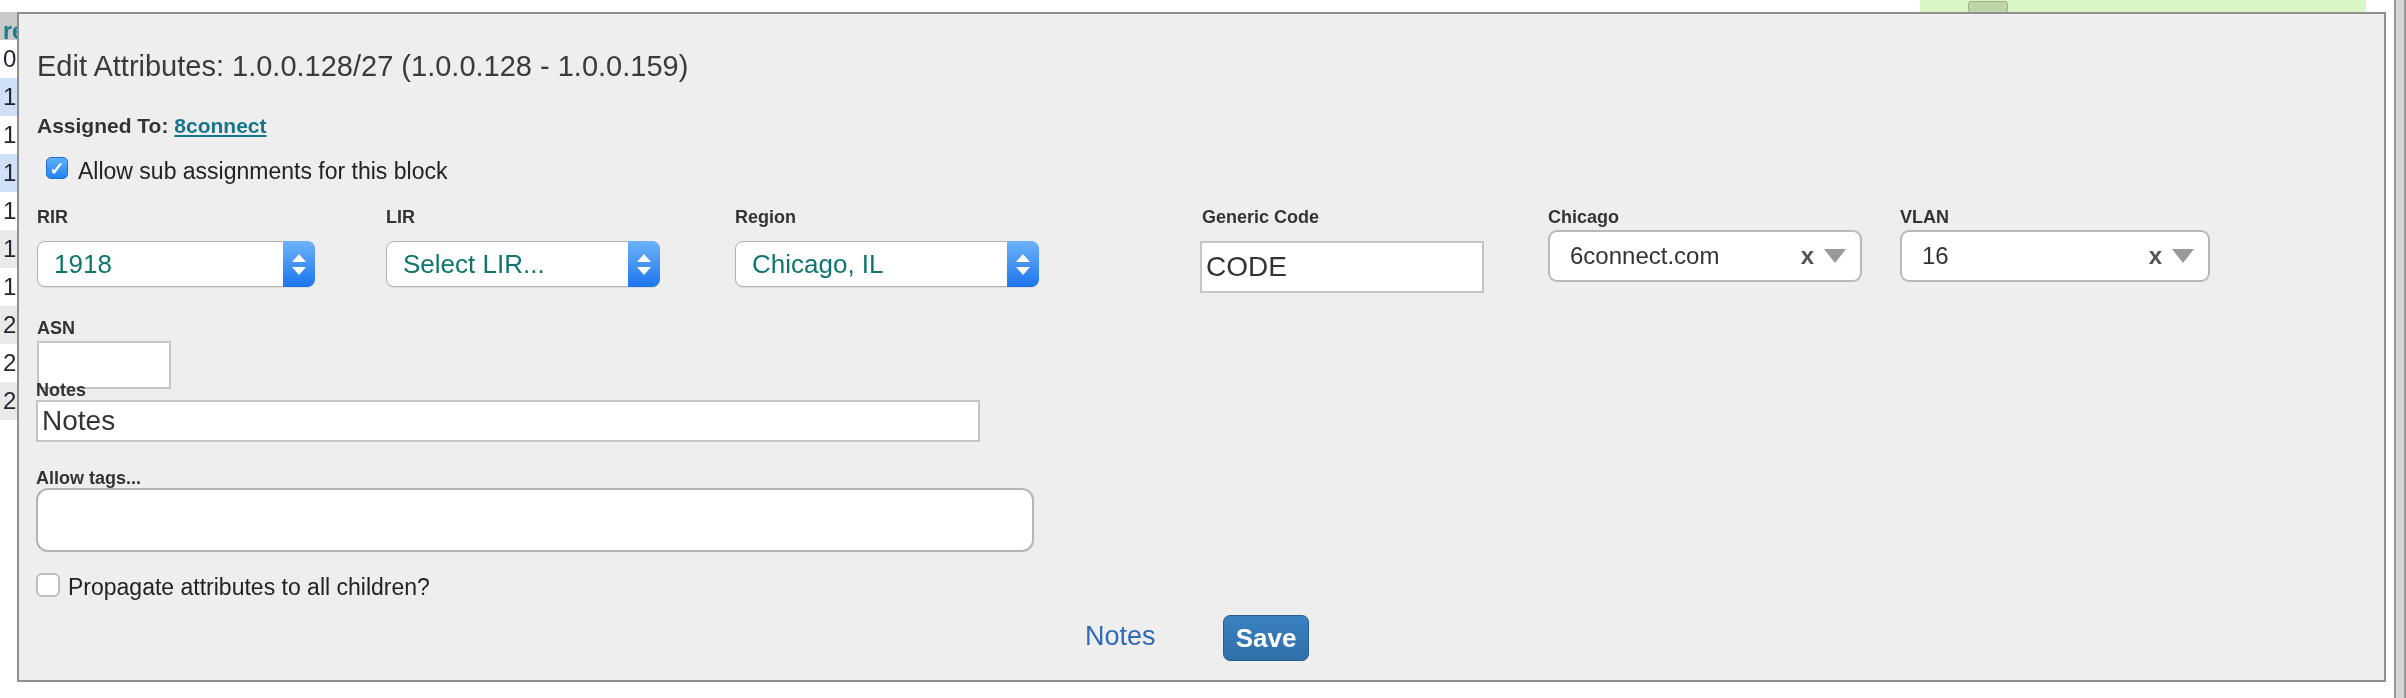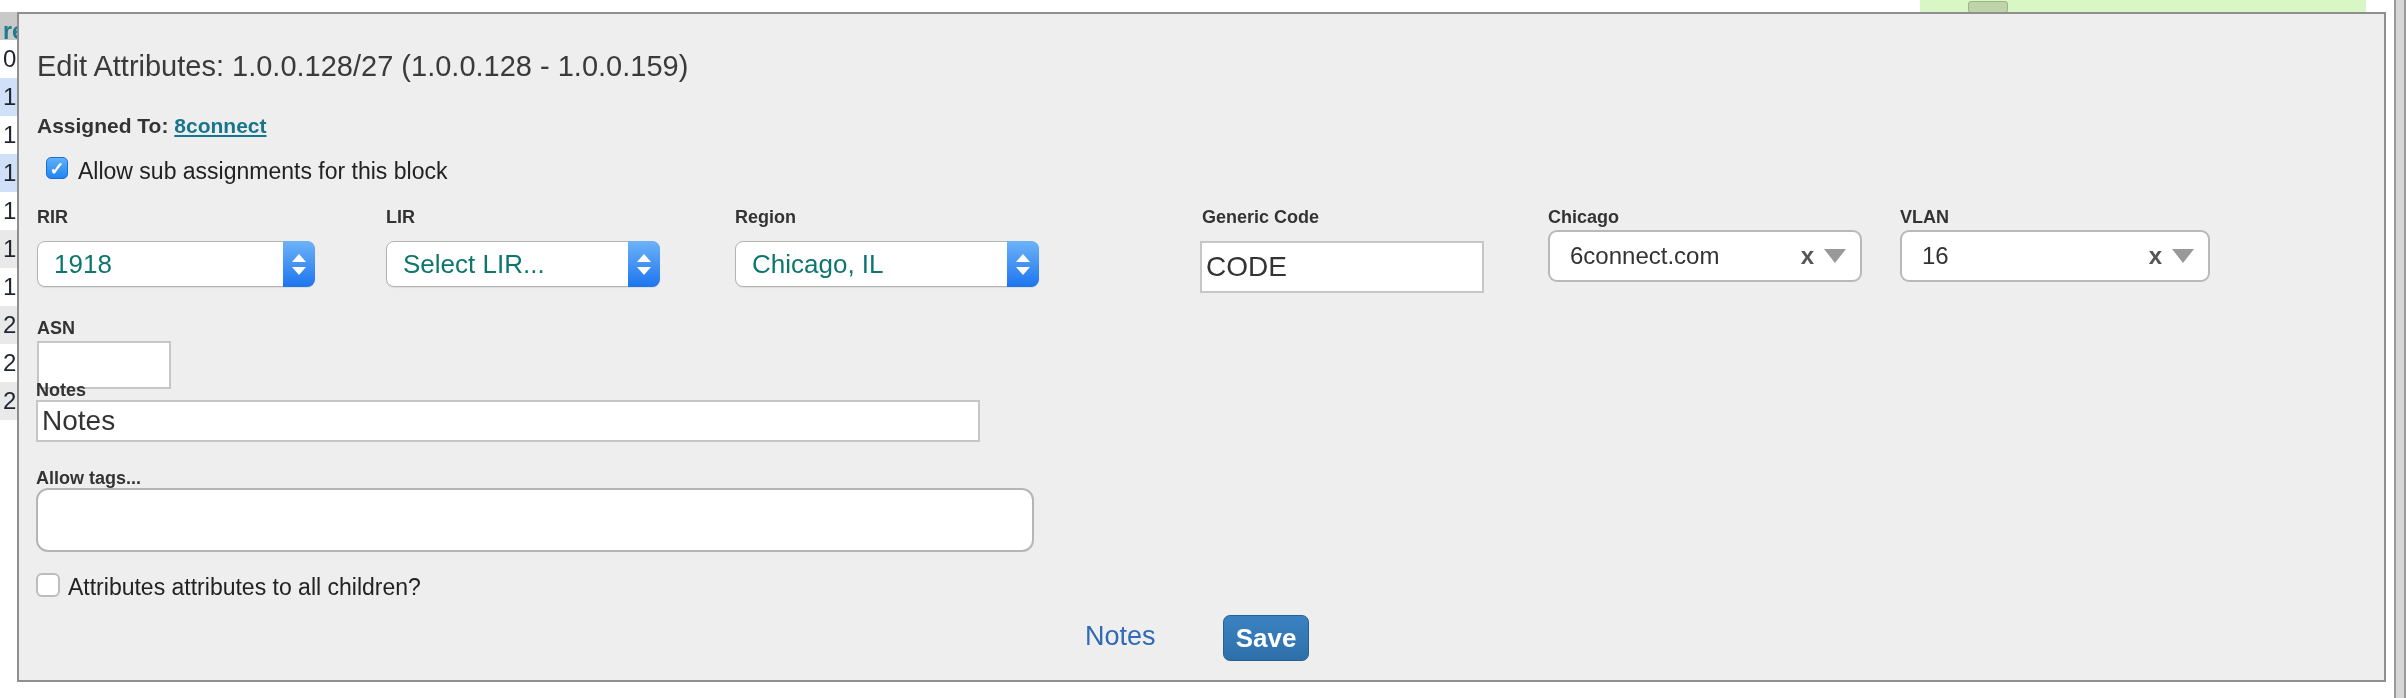--- a/index.html
+++ b/index.html
@@ -135,16 +135,16 @@
 
 <div class="abs field-label" style="left:36px;top:380px">Notes</div>
 <div class="abs sq-input" style="left:36px;top:400px;width:944px;height:42px">
   <span>Notes</span>
 </div>
 
 <div class="abs field-label" style="left:36px;top:468px">Allow tags...</div>
 <div id="tags-box" class="abs" style="left:36px;top:488px;width:998px;height:64px"></div>
 
 <div class="abs checkbox unchecked" style="left:36px;top:573px;width:24px;height:24px"></div>
-<div class="abs" style="left:68px;top:574px;font-size:23px;color:#222">Attributes attributes to all children?</div>
+<div class="abs" style="left:68px;top:574px;font-size:23px;color:#222">Propagate attributes to all children?</div>
 
 <div id="cancel-link" class="abs" style="left:1085px;top:621px">Notes</div>
 <div id="save-btn" class="abs" style="left:1223px;top:615px">Save</div>
 
 </body></html>

